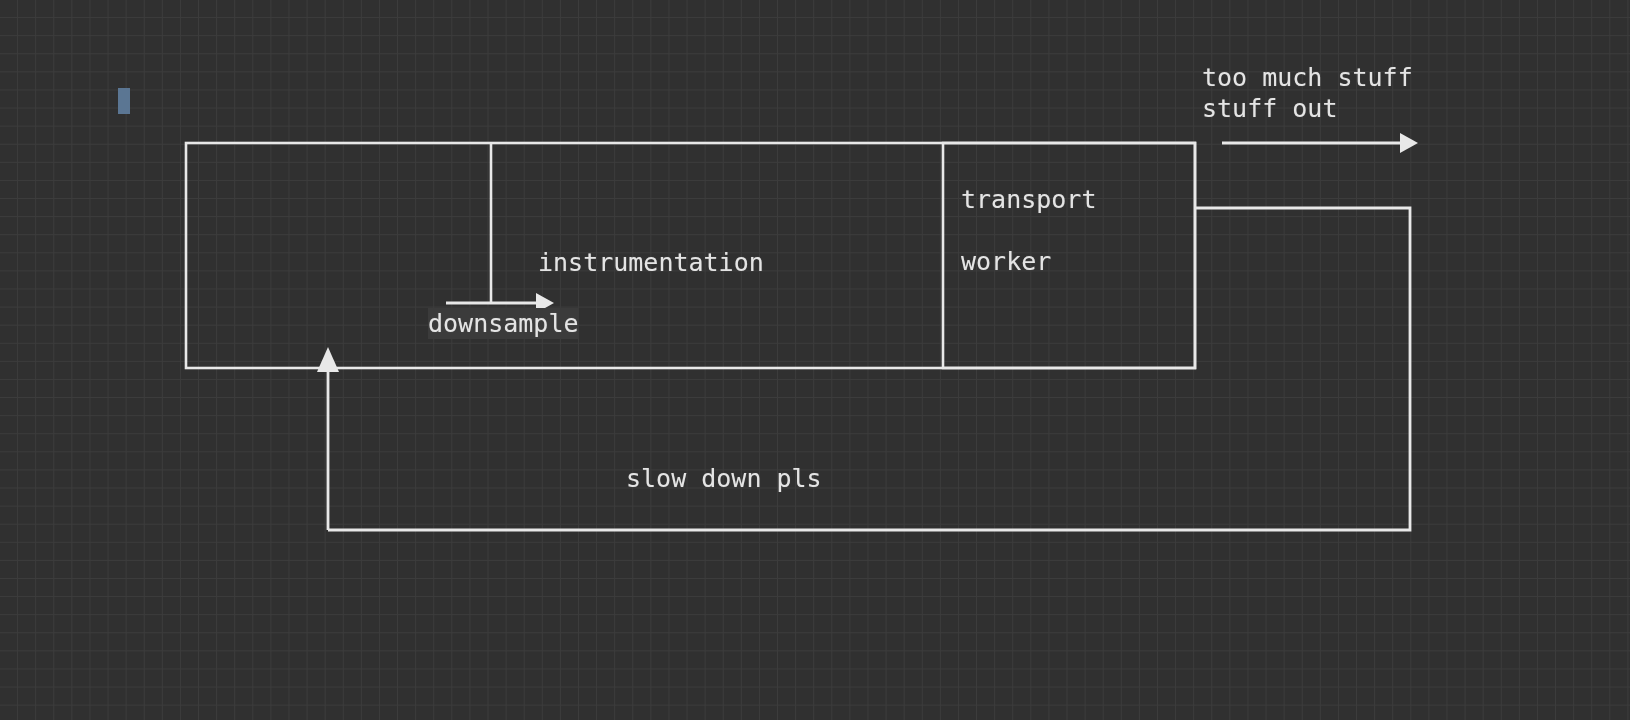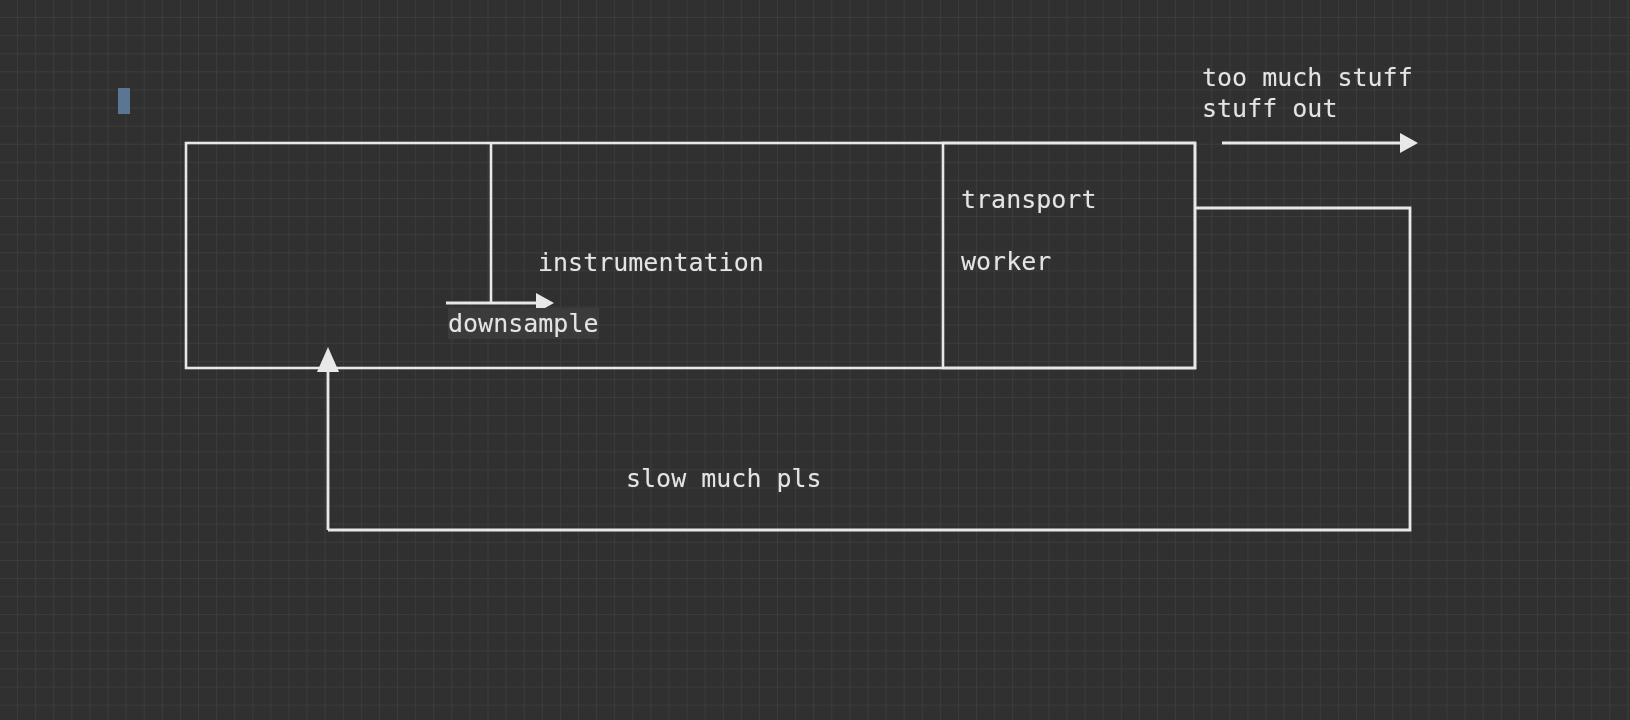--- a/index.html
+++ b/index.html
@@ -76,17 +76,17 @@
   <div class="dlabel" style="left:961px; top:184px;">transport</div>
 
   <div class="dlabel" style="left:961px; top:246px;">worker</div>
 
   <div class="dlabel" style="left:1202px; top:62px;">too much stuff</div>
 
   <div class="dlabel" style="left:1202px; top:93px;">stuff out</div>
 
   <div class="dlabel" style="left:538px; top:247px;text-align:right;">instrumentation</div>
 
-  <div class="dlabel highlight-bg" style="left:448px; top:308px;">downsample</div>
+  <div class="dlabel highlight-bg" style="left:428px; top:308px;">downsample</div>
 
-  <div class="dlabel" style="left:626px; top:463px;">slow much pls</div>
+  <div class="dlabel" style="left:626px; top:463px;">slow down pls</div>
 
 </div>
 
 </body></html>

